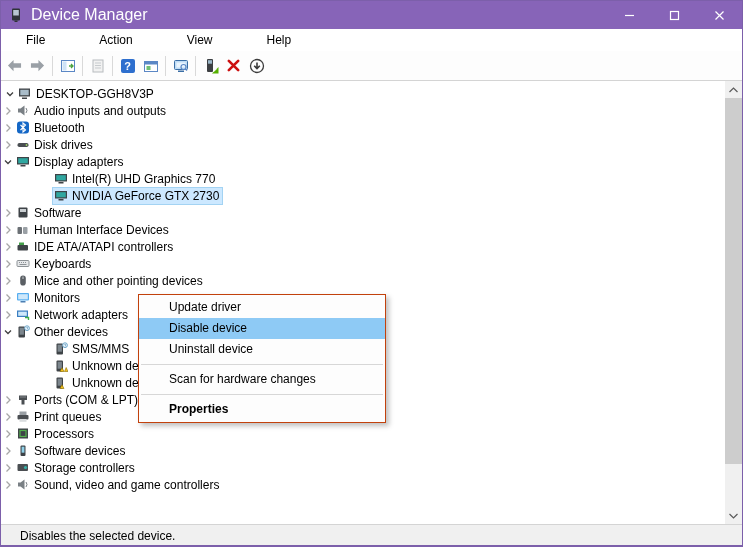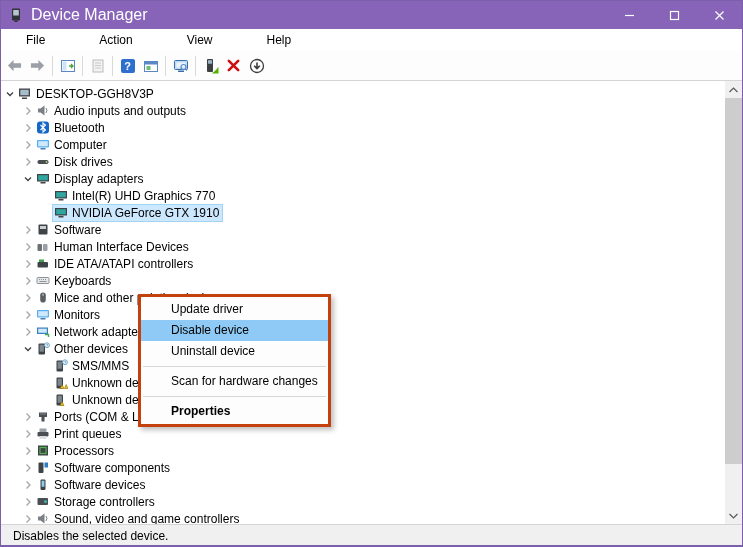--- a/index.html
+++ b/index.html
@@ -23,37 +23,37 @@
   .tb-btn { width: 23px; height: 24px; display: flex; align-items: center; justify-content: center; }
   .tb-sep { width: 1px; height: 20px; background: #d9d9d9; margin: 0 3px; }
   .qmark { width: 14px; height: 14px; background: #2e6fce; border-radius: 2px; color: #fff; font-weight: bold; font-size: 11px; line-height: 14px; text-align: center; }
 
   
   .treepane { position: relative; height: 443px; background: #fff; overflow: hidden; }
   .tree { padding-top: 4px; }
   .row { height: 17px; display: flex; align-items: center; white-space: nowrap; }
   .row .chev { width: 14px; height: 13px; flex: 0 0 auto; display: flex; align-items: center; justify-content: center; }
   .row.lvl0 { padding-left: 2px; }
-  .row.lvl1 { padding-left: 20px; }
+  .row.lvl1 { }
   .row.lvl2 { padding-left: 38px; }
   .wrap { display: flex; align-items: center; padding: 1px 3px 1px 1px; }
   .row .ticon { width: 14px; height: 13px; margin-right: 4px; flex: 0 0 auto; }
   .row.selected .wrap { background: #cce8ff; outline: 1px solid #a3d3f3; }
 
   
   .scrollbar { position: absolute; top: 0; right: 0; width: 17px; height: 443px; background: #f0f0f0; }
   .sb-arrow { position: absolute; left: 0; width: 17px; height: 17px; display: flex; align-items: center; justify-content: center; color: #5a5a5a; }
   .sb-up { top: 0; } .sb-down { bottom: 0; }
   .sb-thumb { position: absolute; top: 17px; left: 0; width: 17px; height: 366px; background: #cdcdcd; }
 
   
-  .statusbar { height: 22px; background: #f0f0f0; border-top: 1px solid #d4d4d4; display: flex; align-items: center; padding-left: 12px; }
+  .statusbar { height: 22px; background: #f0f0f0; border-top: 1px solid #d4d4d4; display: flex; align-items: center; padding-left: 19px; }
 
   
-  .ctxmenu { position: absolute; left: 137px; top: 213px; width: 193px; background: #fdfdfd; border: 3px solid #c2410c; box-shadow: 3px 3px 5px rgba(0,0,0,.25); padding: 2px 0; z-index: 10; }
+  .ctxmenu { position: absolute; left: 137px; top: 213px; width: 248px; background: #fdfdfd; border: 1px solid #c2410c; box-shadow: 3px 3px 5px rgba(0,0,0,.25); padding: 2px 0; z-index: 10; }
   .ctx-item { height: 21px; line-height: 21px; padding-left: 30px; }
   .ctx-item.hl { background: #8ecaf5; }
   .ctx-item.bold { font-weight: bold; }
   .ctx-sep { height: 1px; background: #d7d7d7; margin: 4px 2px; }
 
   svg { display: block; }
 </style>
 </head>
 <body>
 
@@ -211,37 +211,20 @@
             <span class="ticon">
               <svg width="14" height="13" viewBox="0 0 14 13">
                 <rect x="1" y="0.5" width="12" height="12" rx="3" fill="#1467c6"></rect>
                 <path d="M4.5 4 L9.5 9 L7 11 V2 L9.5 4 L4.5 9" fill="none" stroke="#fff" stroke-width="1.1"></path>
               </svg>
             </span>
         <span>Bluetooth</span>
           </span>
       </div>
 
-      <div class="row lvl1">
-        <span class="chev">
-            <svg width="12" height="12" viewBox="0 0 12 12">
-              <path d="M4.5 2.5 L8 6 L4.5 9.5" fill="none" stroke="#a6a6a6" stroke-width="1.3"></path>
-            </svg>
-          </span>
-        <span class="wrap">
-            <span class="ticon">
-              <svg width="14" height="13" viewBox="0 0 14 13">
-                <rect x="1" y="2" width="12" height="7.5" rx="1" fill="#57aef0"></rect>
-                <rect x="2.2" y="3.2" width="9.6" height="5.1" fill="#cfe8fa"></rect>
-                <rect x="4.5" y="10" width="5" height="1.5" fill="#4b7eb2"></rect>
-              </svg>
-            </span>
-        <span>Computer</span>
-          </span>
-      </div>
 
       <div class="row lvl1">
         <span class="chev">
             <svg width="12" height="12" viewBox="0 0 12 12">
               <path d="M4.5 2.5 L8 6 L4.5 9.5" fill="none" stroke="#a6a6a6" stroke-width="1.3"></path>
             </svg>
           </span>
         <span class="wrap">
             <span class="ticon">
               <svg width="14" height="13" viewBox="0 0 14 13">
@@ -288,21 +271,21 @@
       <div class="row lvl2 selected">
         <span class="chev"></span>
         <span class="wrap">
             <span class="ticon">
               <svg width="14" height="13" viewBox="0 0 14 13">
                 <rect x="1" y="2" width="12" height="7.5" fill="#3e4347"></rect>
                 <rect x="2.2" y="3.2" width="9.6" height="5.1" fill="#2fa7a0"></rect>
                 <rect x="4.5" y="10" width="5" height="1.5" fill="#3e4347"></rect>
               </svg>
             </span>
-        <span>NVIDIA GeForce GTX 1910</span>
+        <span>NVIDIA GeForce GTX 2730</span>
           </span>
       </div>
 
       <div class="row lvl1">
         <span class="chev">
             <svg width="12" height="12" viewBox="0 0 12 12">
               <path d="M4.5 2.5 L8 6 L4.5 9.5" fill="none" stroke="#a6a6a6" stroke-width="1.3"></path>
             </svg>
           </span>
         <span class="wrap">
@@ -529,36 +512,20 @@
             <span class="ticon">
               <svg width="14" height="13" viewBox="0 0 14 13">
                 <rect x="2" y="1.5" width="10" height="10" fill="#3e4347"></rect>
                 <rect x="4" y="3.5" width="6" height="6" fill="none" stroke="#55b24e" stroke-width="1.2"></rect>
               </svg>
             </span>
         <span>Processors</span>
           </span>
       </div>
 
-      <div class="row lvl1">
-        <span class="chev">
-            <svg width="12" height="12" viewBox="0 0 12 12">
-              <path d="M4.5 2.5 L8 6 L4.5 9.5" fill="none" stroke="#a6a6a6" stroke-width="1.3"></path>
-            </svg>
-          </span>
-        <span class="wrap">
-            <span class="ticon">
-              <svg width="14" height="13" viewBox="0 0 14 13">
-                <rect x="2.5" y="1.5" width="5" height="10.5" rx="1" fill="#3e4347"></rect>
-                <rect x="8.5" y="1.5" width="3.5" height="5" fill="#2f7cc4"></rect>
-              </svg>
-            </span>
-        <span>Software components</span>
-          </span>
-      </div>
 
       <div class="row lvl1">
         <span class="chev">
             <svg width="12" height="12" viewBox="0 0 12 12">
               <path d="M4.5 2.5 L8 6 L4.5 9.5" fill="none" stroke="#a6a6a6" stroke-width="1.3"></path>
             </svg>
           </span>
         <span class="wrap">
             <span class="ticon">
               <svg width="14" height="13" viewBox="0 0 14 13">

